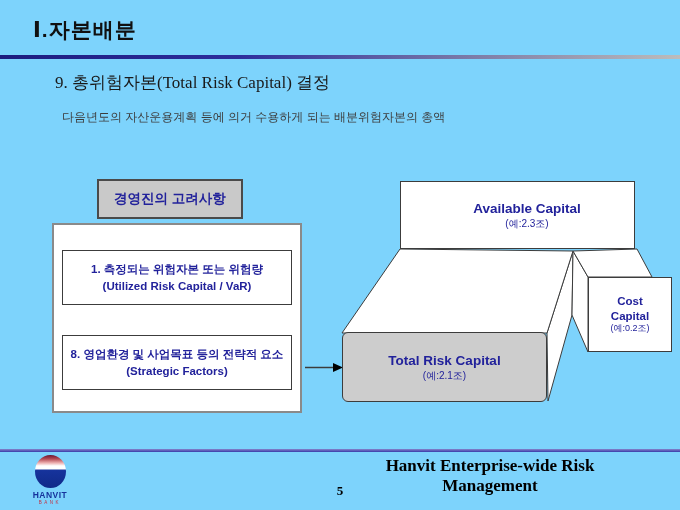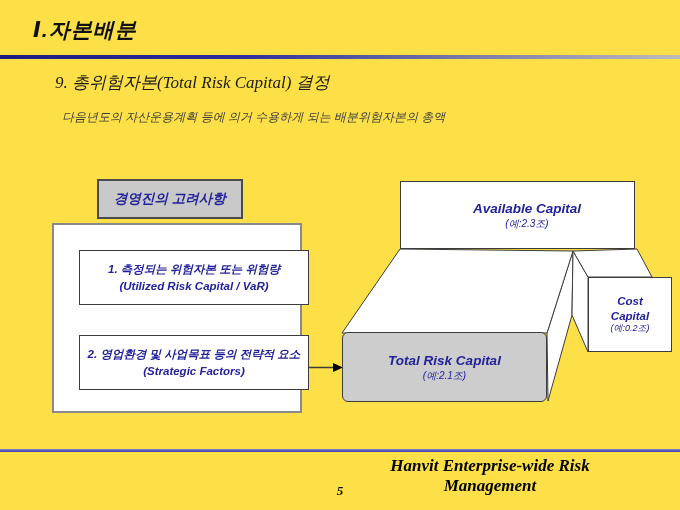--- a/index.html
+++ b/index.html
@@ -1,20 +1,20 @@
 <!DOCTYPE html>
 <html><head>
 <meta charset="utf-8">
 <style>
   * { margin:0; padding:0; box-sizing:border-box; }
   html,body { background:#ffffff; }
   body { font-family:"Liberation Sans","DejaVu Sans",sans-serif; }
   .slide {
-    position:relative; width:680px; height:510px; background:#fde047;
-    overflow:hidden; outline:1px solid #e6e6e6;font-style:italic;
+    position:relative; width:680px; height:510px; background:#7dd3fc;
+    overflow:hidden; outline:1px solid #e6e6e6;
   }
 
   
   .slide-title {
     position:absolute; left:33px; top:16px;
     font-size:21px; font-weight:bold; color:#101010; letter-spacing:1px;
   }
   .title-rule {
     position:absolute; left:0; top:55px; width:680px; height:4px;
     background:linear-gradient(to right,#1c1c7e 0%,#2d2d9c 35%,#7d7da8 70%,#bcbcbc 100%);
@@ -34,21 +34,21 @@
     position:absolute; left:52px; top:223px; width:250px; height:190px;
     border:2px solid #8a8a8a; background:#ffffff; z-index:1;
   }
   .consider-title {
     position:absolute; left:97px; top:179px; width:146px; height:40px;
     background:#c9c9c9; border:2px solid #4a4a4a; z-index:3;
     display:flex; align-items:center; justify-content:center;
     font-size:13.5px; font-weight:bold; color:#22229b;
   }
   .consider-box {
-    position:absolute; width:230px; height:55px; left:79px;
+    position:absolute; width:230px; height:55px; left:62px;
     background:#ffffff; border:1px solid #3c3c3c; z-index:2;
     display:flex; flex-direction:column; align-items:center; justify-content:center;
     font-size:11.5px; font-weight:bold; color:#22229b; line-height:1.45;
     text-align:left;
   }
   .consider-box.first { top:250px; }
   .consider-box.second { top:335px; }
 
   
   .diagram-svg { position:absolute; left:0; top:0; z-index:1; }
@@ -119,35 +119,40 @@
 
   <div class="consider-container"></div>
   <div class="consider-title">
     <span>경영진의 고려사항</span>
   </div>
   <div class="consider-box first">
     <span>1. 측정되는 위험자본 또는 위험량</span>
     <span>(Utilized Risk Capital / VaR)</span>
   </div>
   <div class="consider-box second">
-    <span>2. 영업환경 및 사업목표 등의 전략적 요소</span>
+    <span>8. 영업환경 및 사업목표 등의 전략적 요소</span>
     <span>(Strategic Factors)</span>
   </div>
 
   <div class="cap-box available-box">
     <span class="cap-label">Available Capital</span>
     <span class="cap-value">(예:2.3조)</span>
   </div>
   <div class="cap-box cost-box">
     <span class="cap-label">Cost</span>
     <span class="cap-label">Capital</span>
     <span class="cap-value">(예:0.2조)</span>
   </div>
   <div class="cap-box total-box">
     <span class="cap-label">Total Risk Capital</span>
     <span class="cap-value">(예:2.1조)</span>
   </div>
 
   <div class="footer-rule"></div>
   <div class="footer-text">Hanvit Enterprise-wide Risk Management</div>
   <div class="page-number">5</div>
+  <div class="logo">
+    <div class="logo-oval"></div>
+    <div class="logo-name">HANVIT</div>
+    <div class="logo-sub">BANK</div>
+  </div>
 
 </div>
 
 </body></html>

